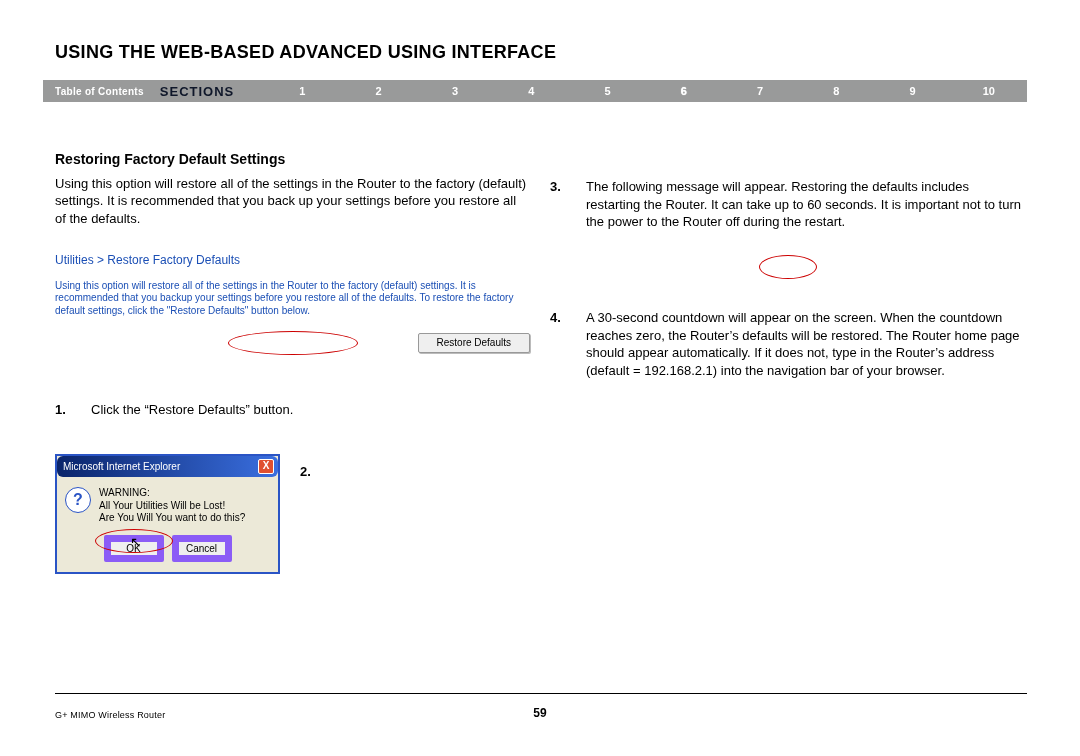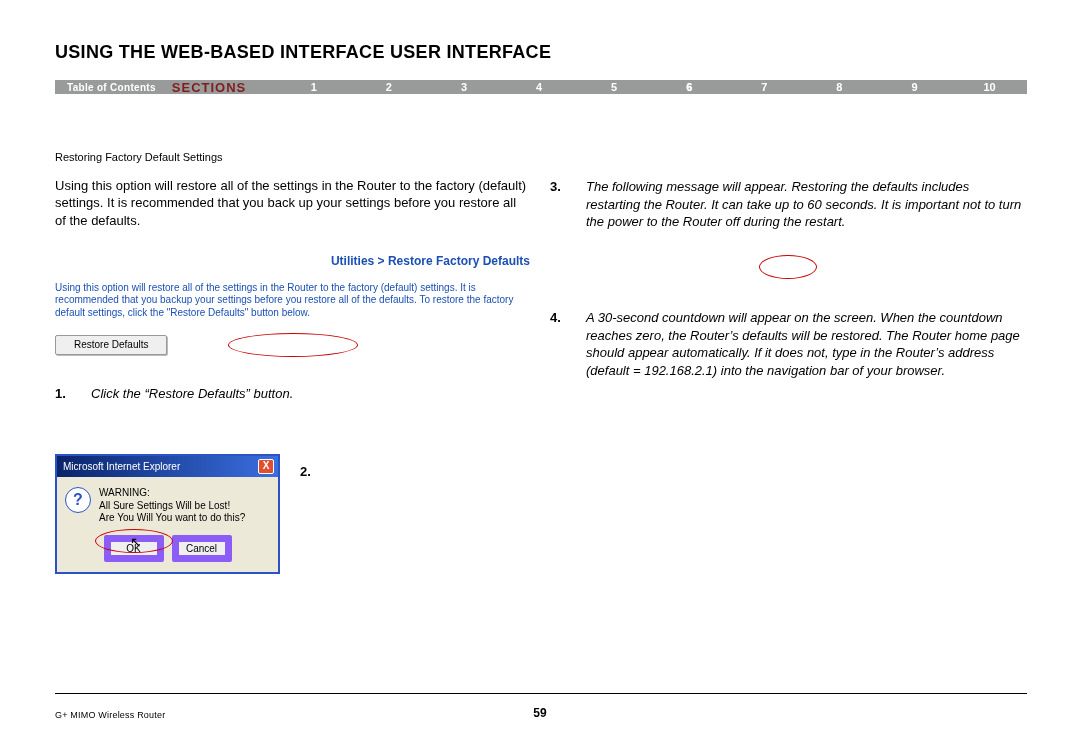--- a/index.html
+++ b/index.html
@@ -14,81 +14,80 @@
   .page-title {
     position: absolute;
     left: 55px;
     top: 42px;
     font-size: 18px;
     font-weight: bold;
     letter-spacing: 0.3px;
   }
   .nav-bar {
     position: absolute;
-    left: 55px;
+    left: 43px;
     right: 53px;
     top: 80px;
-    height: 14px;
+    height: 22px;
     background: #999a9a;
     display: flex;
     align-items: center;
     font-size: 10px;
     color: #fff;
   }
   .nav-bar .toc {
     padding: 0 16px 0 12px;
     font-weight: bold;
     letter-spacing: 0.3px;
     white-space: nowrap;
   }
   .nav-bar .sections-label {
     padding-right: 30px;
     font-weight: bold;
     font-size: 13px;
     letter-spacing: 1px;
-    color: #7f1d1d;
+    color: #0f172a;
   }
   .nav-bar .sec-num {
     flex: 1;
     text-align: center;
     font-weight: bold;
     font-size: 11px;
   }
   .nav-bar .sec-num.active { color: #fff; text-shadow: 0 0 1px #fff; }
   .left-col {
     position: absolute;
     left: 55px;
     top: 150px;
     width: 475px;
     font-size: 13px;
     line-height: 1.35;
   }
   .sub-heading {
-    font-weight: normal;
-    font-size: 11px;
-    margin-bottom: 12px;
+    font-weight: bold;
+    font-size: 14px;
+    margin-bottom: 6px;
   }
   .intro { margin-bottom: 24px;}
   .breadcrumb-title {
     color: #1b4fb5;
     font-family: Arial;
     font-size: 12px;
-    font-weight: bold;
+    font-weight: normal;
     margin-bottom: 12px;
-    text-align: right;
   }
   .blue-desc {
     color: #1b4fb5;
     font-size: 10px;
     line-height: 1.25;
     margin-bottom: 16px;
   }
   .restore-btn-wrap {
-    text-align: left;
-    margin-bottom: 30px;
+    text-align: right;
+    margin-bottom: 48px;
     position: relative;
   }
   .restore-btn {
     display: inline-block;
     padding: 2px 18px;
     font-size: 10px;
     background: #efefef;
     border: 1px solid #999;
     border-radius: 2px;
     box-shadow: 1px 1px 0 #bbb;
@@ -103,41 +102,42 @@
     border: 1.5px solid #c00;
     border-radius: 50%;
     z-index: 1;
   }
   .step-row {
     display: flex;
     gap: 18px;
     margin-bottom: 12px;
   }
   .step-num { font-weight: bold; width: 18px; flex-shrink:0;}
-  .step-text { flex: 1; font-style: italic; }
+  .step-text { flex: 1; }
 
   
   .dialog {
     position: absolute;
     left: 55px;
     top: 454px;
     width: 225px;
     border: 2px solid #2a54c5;
     background: #ece9d8;
     font-family: Tahoma, Arial;
     font-size: 10px;
   }
   .dialog-titlebar {
     background: linear-gradient(to right, #0a246a, #3a6fe0);
     color: #fff;
     padding: 3px 4px 3px 6px;
     display: flex;
     align-items: center;
     justify-content: space-between;
     font-size: 10px;
+    border-radius: 6px;
   }
   .dialog-close {
     width: 16px; height: 15px;
     background: #e05030;
     border: 1px solid #fff;
     border-radius: 2px;
     color: #fff;
     font-weight: bold;
     font-size: 10px;
     text-align: center;
@@ -240,21 +240,21 @@
     left: 0; right: 0;
     bottom: 36px;
     text-align: center;
     font-size: 12px;
     font-weight: bold;
   }
 </style>
 </head>
 <body>
 
-<div class="page-title">USING THE WEB-BASED INTERFACE USER INTERFACE</div>
+<div class="page-title">USING THE WEB-BASED ADVANCED USING INTERFACE</div>
 
 <div class="nav-bar">
   <span class="toc">Table of Contents</span>
   <span class="sections-label">SECTIONS</span>
   <span class="sec-num">1</span>
   <span class="sec-num">2</span>
   <span class="sec-num">3</span>
   <span class="sec-num">4</span>
   <span class="sec-num">5</span>
   <span class="sec-num active">6</span>
@@ -281,21 +281,21 @@
 
 <div class="dialog">
   <div class="dialog-titlebar">
     <span>Microsoft Internet Explorer</span>
     <span class="dialog-close">X</span>
   </div>
   <div class="dialog-body">
     <div class="q-icon">?</div>
     <div class="dialog-text">
       <div>WARNING:</div>
-      <div>All Sure Settings Will be Lost!</div>
+      <div>All Your Utilities Will be Lost!</div>
       <div>Are You Will You want to do this?</div>
     </div>
   </div>
   <div class="dialog-actions">
     <span class="ok-ellipse"></span>
     <button class="dlg-btn">OK</button>
     <button class="dlg-btn">Cancel</button>
   </div>
 </div>
 <div class="cursor">↖</div>

